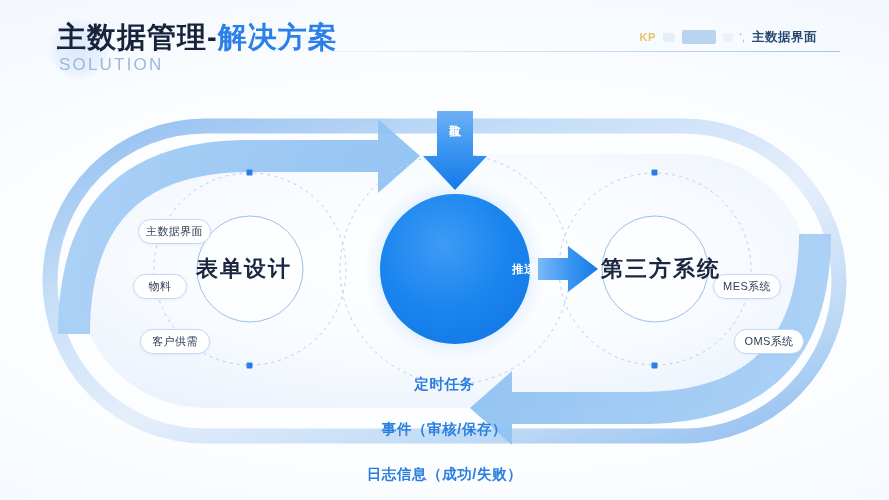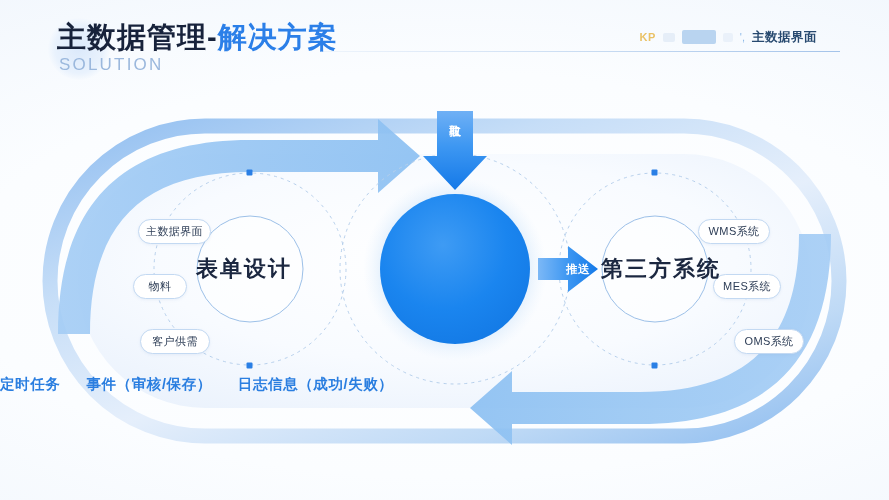--- a/index.html
+++ b/index.html
@@ -79,21 +79,21 @@
     position:absolute;white-space:nowrap;color:#ffffff;
     font-size:11.5px;font-weight:bold;letter-spacing:.5px;
   }
   .arrow-text.vert{
     writing-mode:vertical-rl;text-orientation:upright;letter-spacing:0px;
     line-height:1.05;
   }
   .bottom-labels{
     position:absolute;left:0;top:289px;width:889px;
     display:flex;align-items:center;gap:26px;
-    font-size:14.5px;font-weight:bold;color:#2a7ee0;letter-spacing:.6px;
+    font-size:14.5px;font-weight:bold;color:#2a7ee0;letter-spacing:.6px;flex-direction:column;
   }
   .bottom-labels span{white-space:nowrap;}
 </style>
 </head>
 <body>
 
 <div class="stage">
 
   <div class="header">
     <div class="title-glow"></div>
@@ -234,38 +234,35 @@
     <div class="pill" style="left:138px;top:117px;width:71px;height:23px;">
       <span>主数据界面</span>
     </div>
     <div class="pill" style="left:133px;top:172px;width:52px;height:23px;">
       <span>物料</span>
     </div>
     <div class="pill" style="left:140px;top:227px;width:68px;height:23px;">
       <span>客户供需</span>
     </div>
 
-    <div class="pill" style="left:698px;top:117px;width:70px;height:23px;">
-      <span>WMS系统</span>
-    </div>
     <div class="pill" style="left:713px;top:172px;width:66px;height:23px;">
       <span>MES系统</span>
     </div>
     <div class="pill" style="left:734px;top:227px;width:68px;height:23px;">
       <span>OMS系统</span>
     </div>
 
     <div class="node-text" style="left:196px;top:168px;">表单设计</div>
 
 
     <div class="node-text" style="left:601px;top:168px;">第三方系统</div>
 
     <div class="arrow-text vert" style="left:449px;top:30px;">拉取</div>
 
-    <div class="arrow-text" style="left:566px;top:176px;">推送</div>
+    <div class="arrow-text" style="left:512px;top:176px;">推送</div>
 
     <div class="bottom-labels">
       <span>定时任务</span>
       <span>事件（审核/保存）</span>
       <span>日志信息（成功/失败）</span>
     </div>
 
   </div>
 </div>
 

